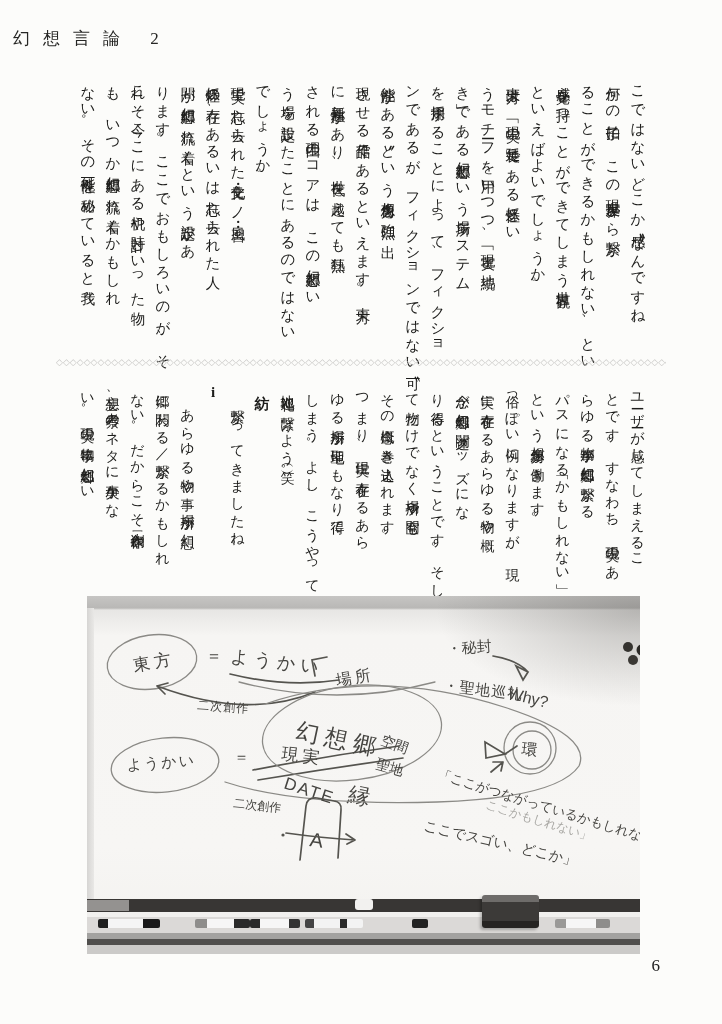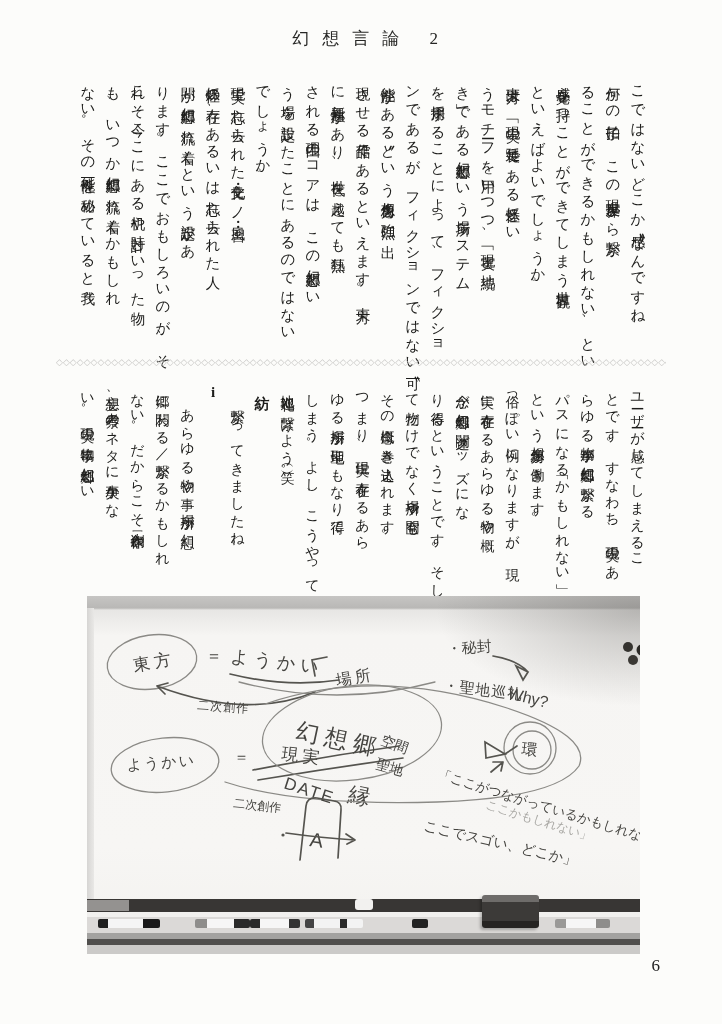--- a/index.html
+++ b/index.html
@@ -1,19 +1,19 @@
 <!DOCTYPE html>
 <html><head>
 <meta charset="utf-8">
 <style>
   html,body{margin:0;padding:0;}
   body{width:722px;height:1024px;background:#f2f2f0;}
   .page{position:relative;width:722px;height:1024px;background:#fcfcfa;overflow:hidden;
         font-family:"Liberation Serif","DejaVu Serif",serif;color:#1d1d1b;}
-  .title{position:absolute;top:27px;left:8px;right:0;text-align:center;
+  .title{position:absolute;top:27px;left:0;right:0;
          font-size:17px;letter-spacing:13px;text-indent:13px;color:#262624;}
   .pagenum{position:absolute;top:956px;right:62px;font-size:17px;color:#222;}
   .vblock{position:absolute;writing-mode:vertical-rl;text-orientation:mixed;line-height:25px;}
   .vblock div{width:25px;}
   #block-top{top:76px;right:72px;height:295px;font-size:14.5px;letter-spacing:1.6px;}
   #block-bottom{top:384px;right:72px;height:216px;font-size:14px;letter-spacing:1.3px;}
   .speaker{font-weight:bold;font-family:"Liberation Sans","DejaVu Sans",sans-serif;font-size:15px;}
   .upright{text-orientation:upright;font-family:"Liberation Serif",serif;font-weight:bold;}
   .dlines>div:first-child{padding-top:15px;}
   .divider{position:absolute;top:355px;left:56px;right:56px;text-align:center;overflow:hidden;

